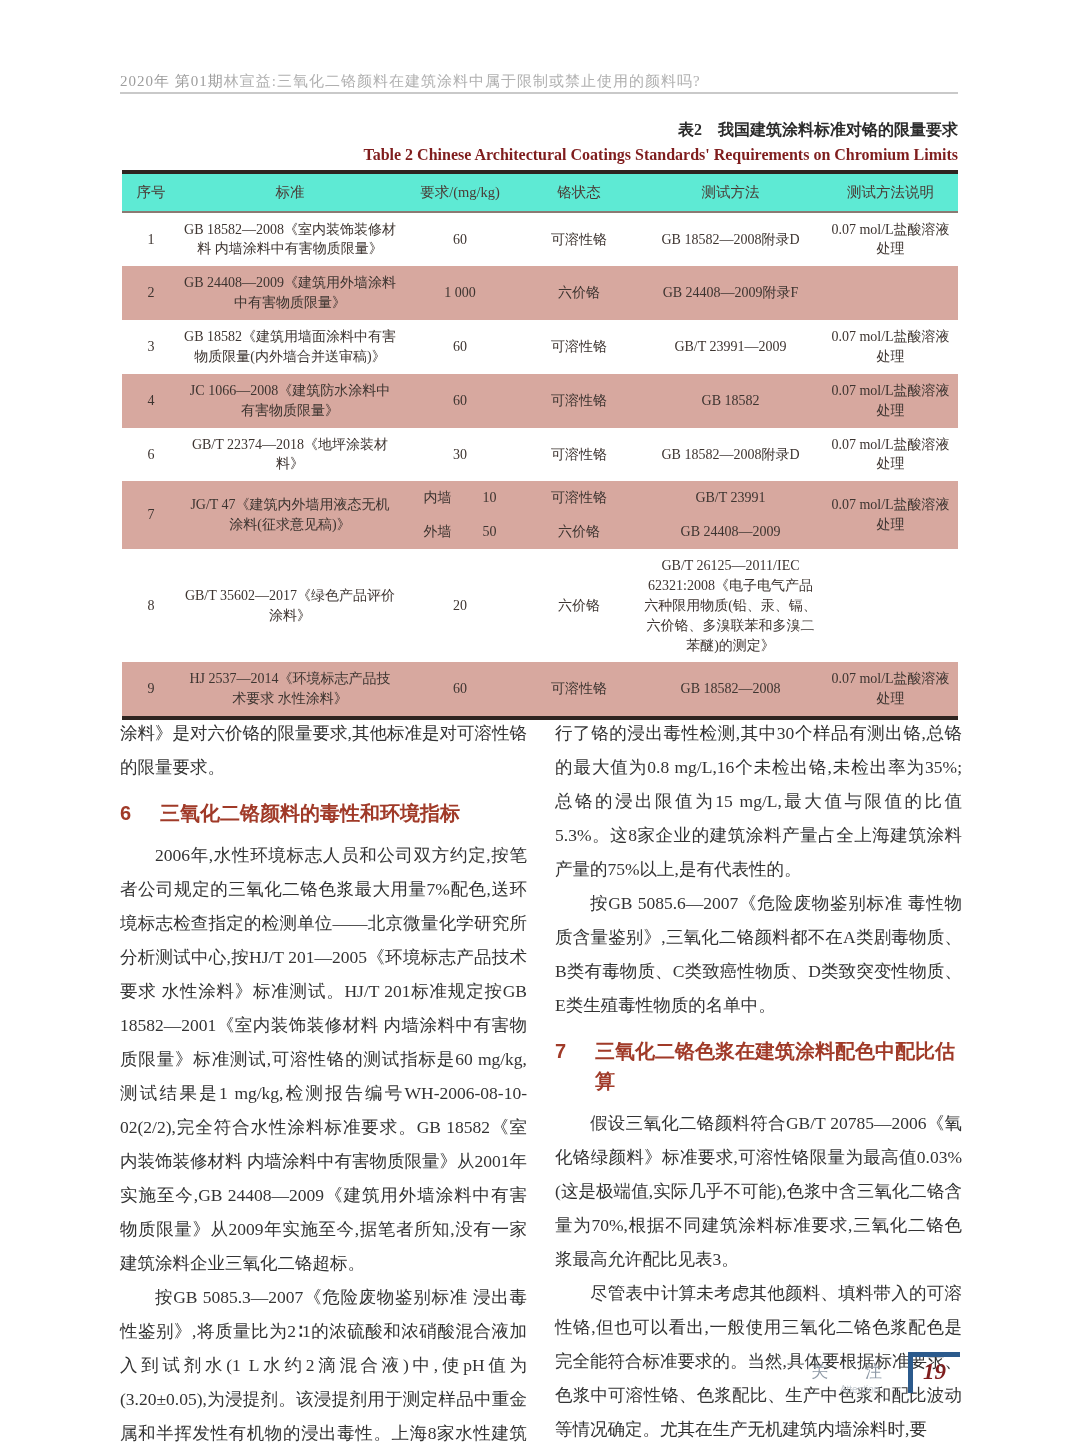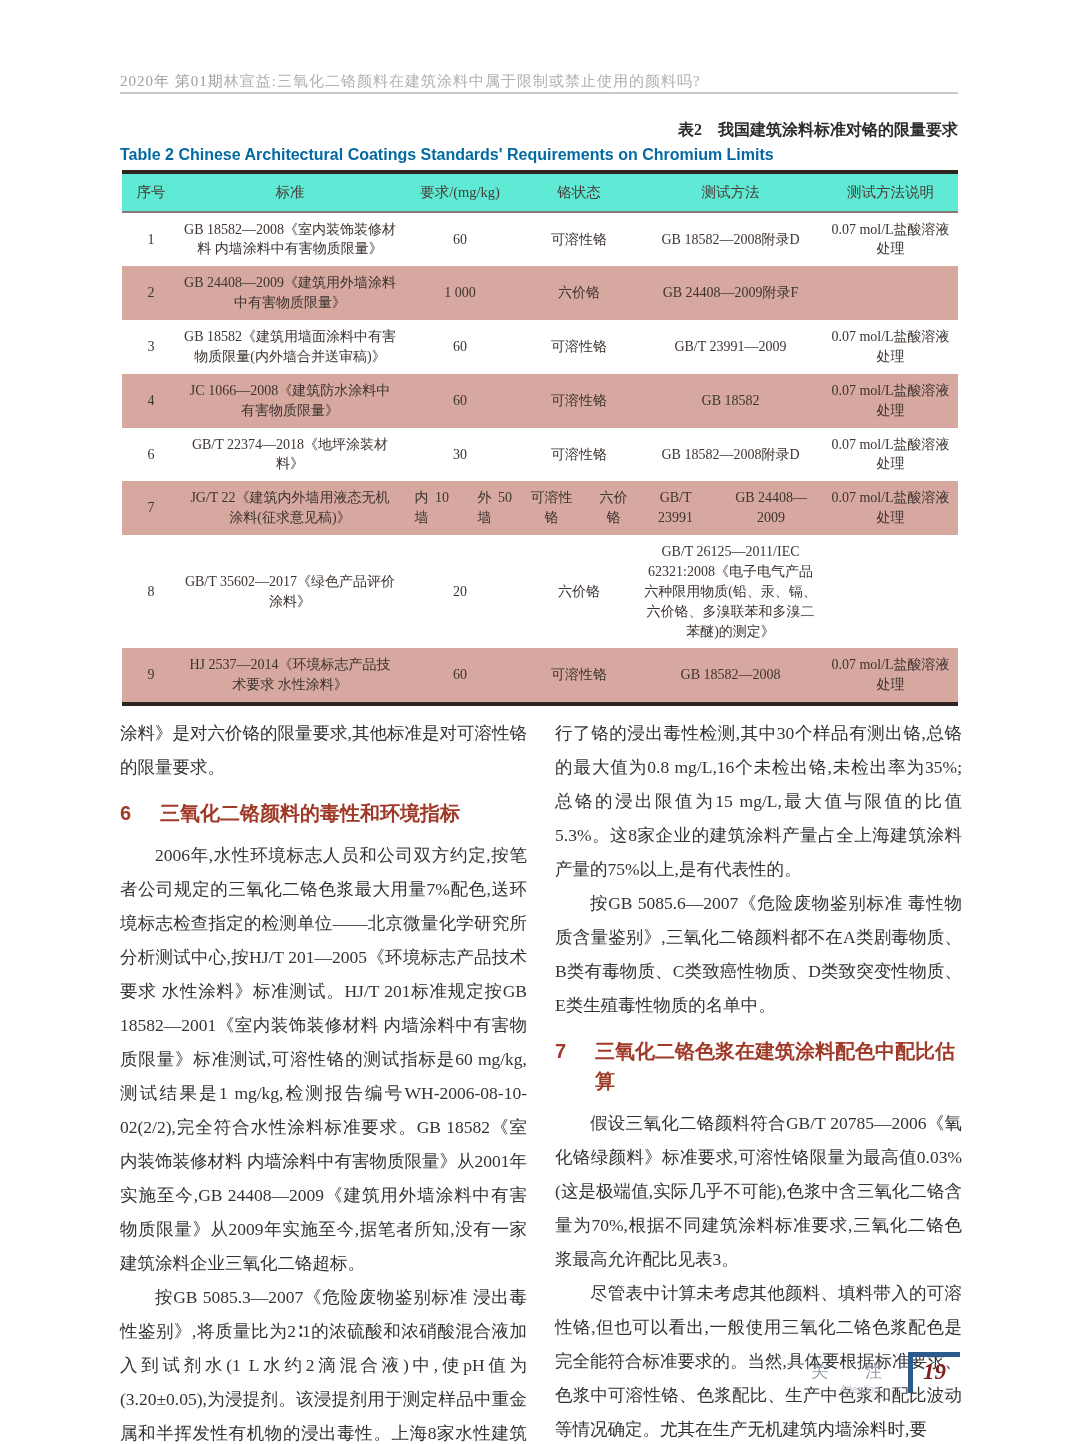--- a/index.html
+++ b/index.html
@@ -10,34 +10,34 @@
   .page-header { position:absolute; top:72px; left:120px; width:838px;
     display:flex; justify-content:flex-start; align-items:flex-end;
     padding-bottom:1px; border-bottom:2px solid #c9c9c9; }
   .issue { font-size:15px; color:#9d9d9d; letter-spacing:1px; }
   .running-title { font-size:15px; color:#b0b0b0; letter-spacing:1px; }
 
   
   .caption-zh { position:absolute; top:120px; left:120px; width:838px;
     text-align:right; font-size:16px; font-weight:bold; color:#2b2b2b; }
   .caption-en { position:absolute; top:146px; left:120px; width:838px;
-    text-align:left; font-size:16px; font-weight:bold; color:#0369a1;
-    font-family:Liberation Sans, sans-serif; }
+    text-align:right; font-size:16px; font-weight:bold; color:#7f1d1d;
+    font-family:Liberation Serif, serif; }
 
   
   .tbl-wrap { position:absolute; top:170px; left:122px; width:836px; }
   table.standards { width:100%; border-collapse:collapse; table-layout:fixed;
     border-top:4px solid #2e2420; border-bottom:4px solid #2e2420;
     font-size:14px; line-height:1.42; color:#3d3430; }
   table.standards th { background:#5eead4; font-weight:normal; color:#4a3b36;
     padding:8px 2px; border-bottom:2px solid #8b7a73; font-size:14.5px; }
   table.standards td { padding:7px 4px; text-align:center; vertical-align:middle; }
   tr.shaded td { background:#d7a89f; }
   td.std-cell { padding-left:8px; padding-right:8px; }
-  .subrow-stack { display:flex; flex-direction:row; gap:14px; }
+  .subrow-stack { display:flex; flex-direction:column; gap:14px; }
   .req-pair { display:flex; justify-content:space-around; padding:0 4px; }
   td.note-top { vertical-align:top; }
 
   
   .columns { position:absolute; top:716px; left:120px; width:842px;
     display:flex; gap:28px; }
   .col { flex:1; font-size:17.5px; line-height:34px; text-align:justify;
     color:#333333; }
   .para { text-indent:2em; }
   .para-cont { text-indent:0; }
@@ -127,21 +127,21 @@
         <tr>
           <td>6</td>
           <td class="std-cell">GB/T 22374—2018《地坪涂装材料》</td>
           <td>30</td>
           <td>可溶性铬</td>
           <td>GB 18582—2008附录D</td>
           <td>0.07 mol/L盐酸溶液处理</td>
         </tr>
         <tr class="shaded">
           <td>7</td>
-          <td class="std-cell">JG/T 22《建筑内外墙用液态无机涂料(征求意见稿)》</td>
+          <td class="std-cell">JG/T 47《建筑内外墙用液态无机涂料(征求意见稿)》</td>
           <td>
             <div class="subrow-stack">
               <div class="req-pair">
                 <span>内墙</span>
                 <span>10</span>
               </div>
               <div class="req-pair">
                 <span>外墙</span>
                 <span>50</span>
               </div>

